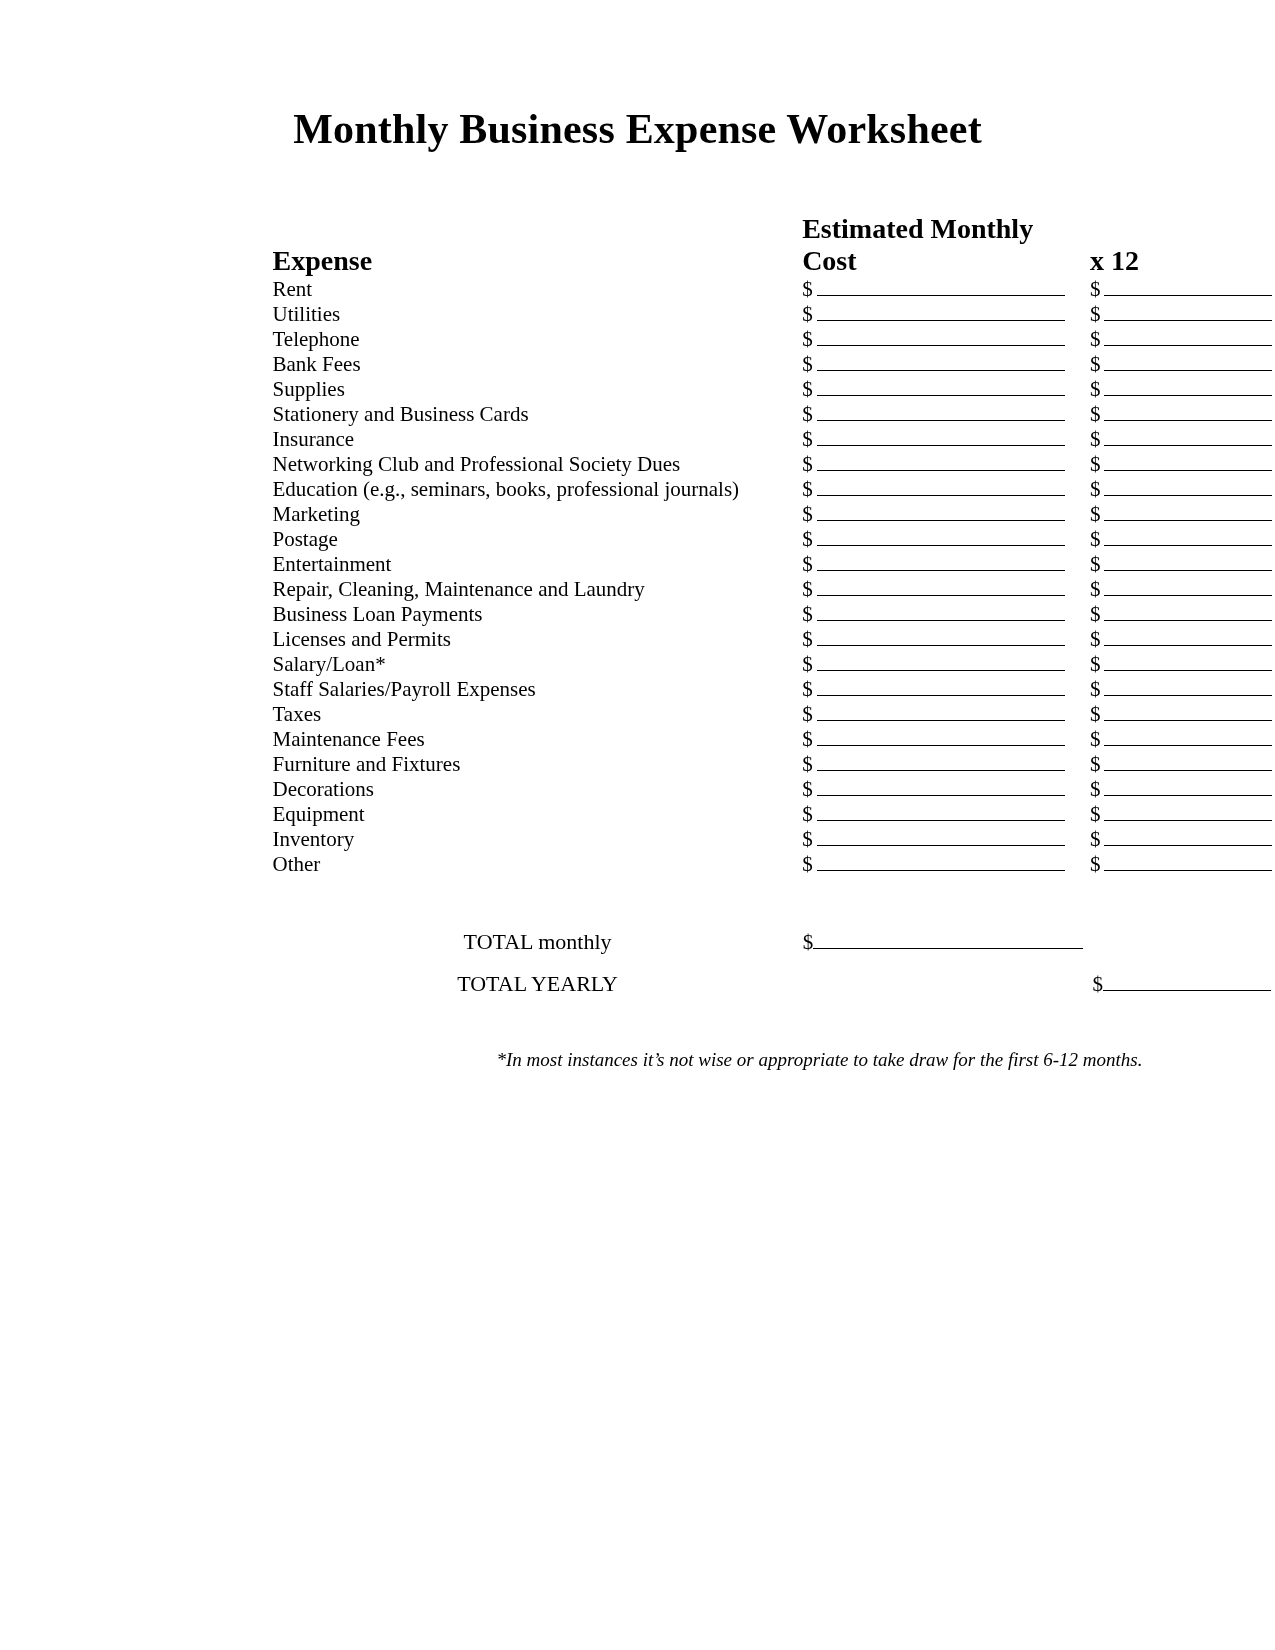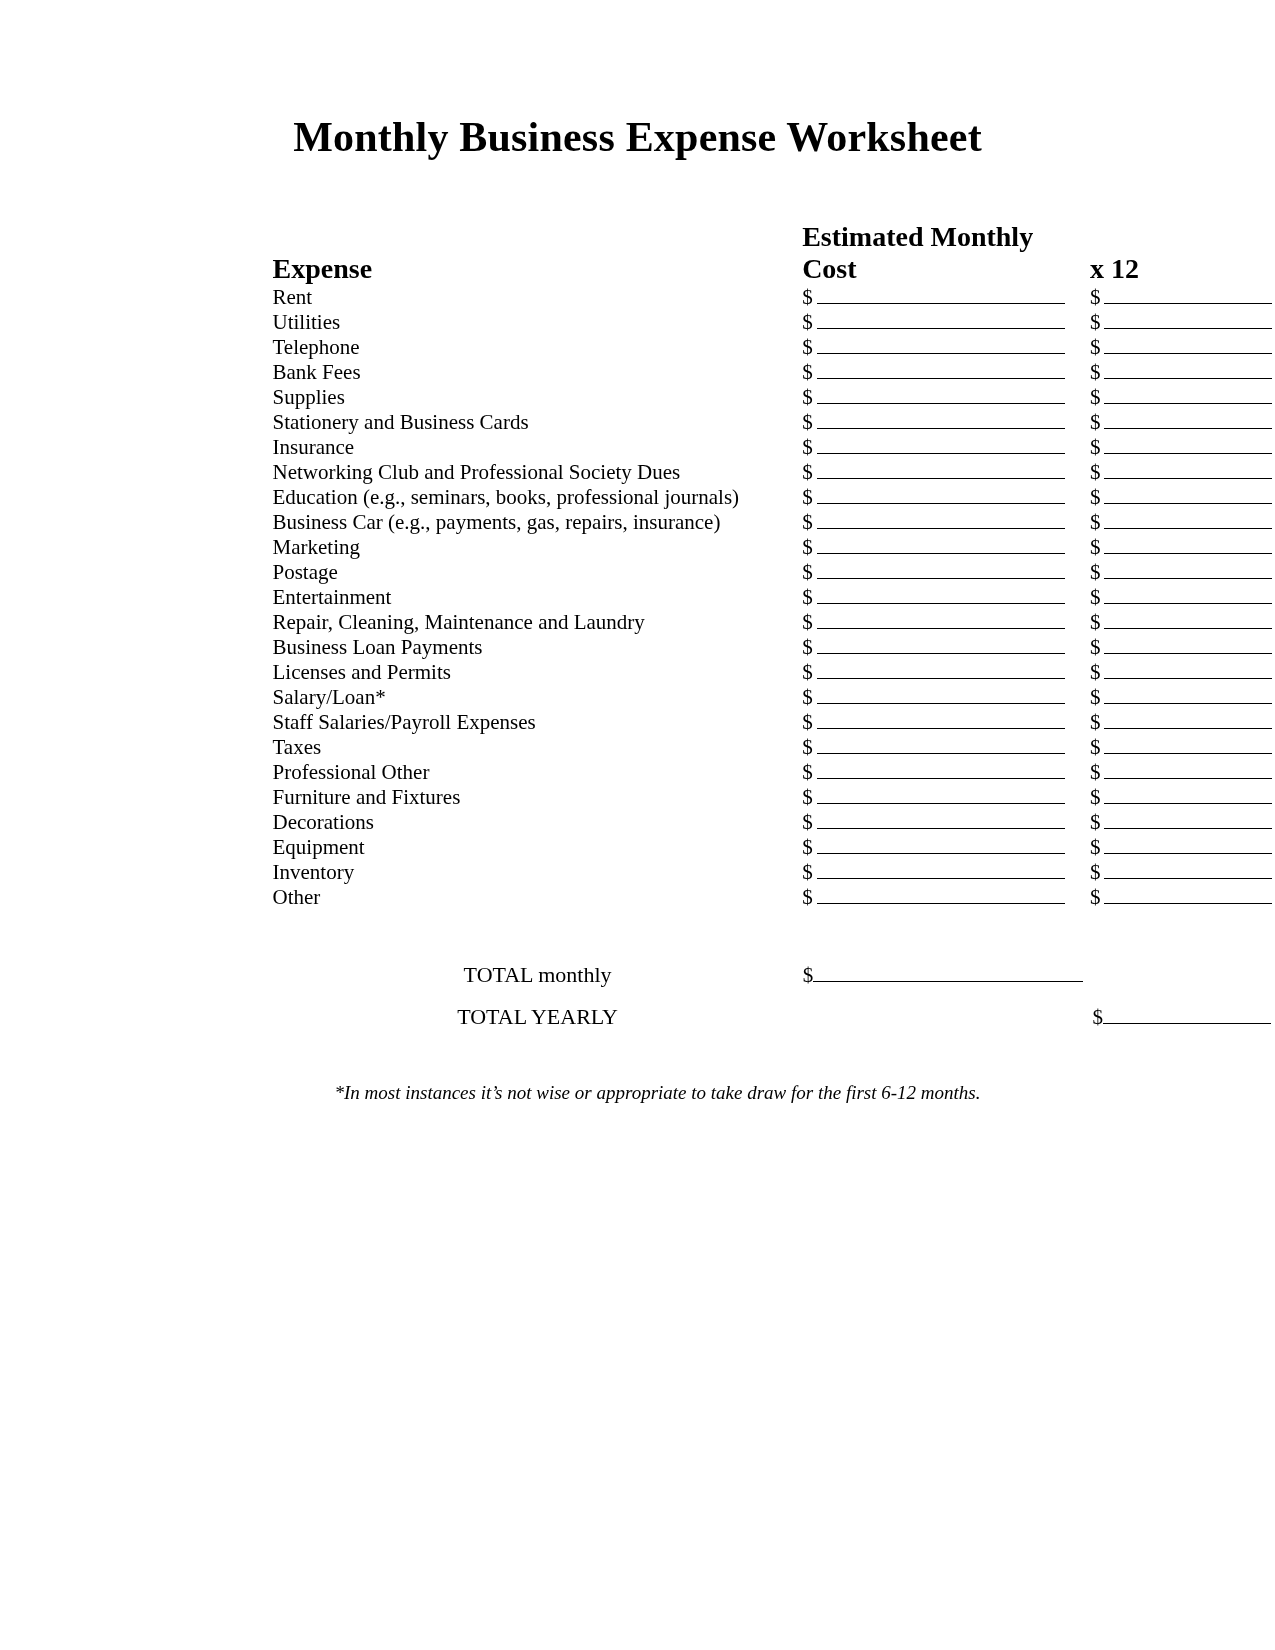--- a/index.html
+++ b/index.html
@@ -18,21 +18,21 @@
   .page {
     position: relative;
     width: 1275px;
     height: 1650px;
     box-sizing: border-box;
   }
   .title {
     text-align: center;
     font-size: 42px;
     font-weight: bold;
-    margin: 8px;
+    margin: 0;
     padding-top: 105px;
     letter-spacing: 0.2px;
   }
   .sheet {
     margin: 0 auto;
     width: 1010px;
     padding-left: 140px;
     box-sizing: border-box;
   }
   table.grid {
@@ -90,21 +90,21 @@
     text-align: center;
     padding-right: 22px;
     width: 535px;
     white-space: nowrap;
   }
   .total-label-bold { font-weight: normal; }
   .total-cost { width: 290px; font-size: 21px; white-space: nowrap; }
   .total-x12 { width: 180px; font-size: 21px; white-space: nowrap; }
 
   .footnote {
-    text-align: center;
+    text-align: right;
     font-style: italic;
     font-size: 19px;
     margin-top: 36px;
     width: 1010px;
     margin-left: auto;
     margin-right: auto;
     padding-left: 40px;
     box-sizing: border-box;
   }
 </style>
@@ -169,25 +169,20 @@
             <td class="expense-name">Networking Club and Professional Society Dues</td>
             <td class="money"><span class="dollar">$</span><span class="rule rule-long"></span></td>
             <td class="money"><span class="dollar">$</span><span class="rule rule-short"></span></td>
           </tr>
           <tr>
             <td class="expense-name">Education (e.g., seminars, books, professional journals)</td>
             <td class="money"><span class="dollar">$</span><span class="rule rule-long"></span></td>
             <td class="money"><span class="dollar">$</span><span class="rule rule-short"></span></td>
           </tr>
           <tr>
-            <td class="expense-name">Business Car (e.g., payments, gas, repairs, insurance)</td>
-            <td class="money"><span class="dollar">$</span><span class="rule rule-long"></span></td>
-            <td class="money"><span class="dollar">$</span><span class="rule rule-short"></span></td>
-          </tr>
-          <tr>
             <td class="expense-name">Marketing</td>
             <td class="money"><span class="dollar">$</span><span class="rule rule-long"></span></td>
             <td class="money"><span class="dollar">$</span><span class="rule rule-short"></span></td>
           </tr>
           <tr>
             <td class="expense-name">Postage</td>
             <td class="money"><span class="dollar">$</span><span class="rule rule-long"></span></td>
             <td class="money"><span class="dollar">$</span><span class="rule rule-short"></span></td>
           </tr>
           <tr>
@@ -219,21 +214,21 @@
             <td class="expense-name">Staff Salaries/Payroll Expenses</td>
             <td class="money"><span class="dollar">$</span><span class="rule rule-long"></span></td>
             <td class="money"><span class="dollar">$</span><span class="rule rule-short"></span></td>
           </tr>
           <tr>
             <td class="expense-name">Taxes</td>
             <td class="money"><span class="dollar">$</span><span class="rule rule-long"></span></td>
             <td class="money"><span class="dollar">$</span><span class="rule rule-short"></span></td>
           </tr>
           <tr>
-            <td class="expense-name">Professional Other</td>
+            <td class="expense-name">Maintenance Fees</td>
             <td class="money"><span class="dollar">$</span><span class="rule rule-long"></span></td>
             <td class="money"><span class="dollar">$</span><span class="rule rule-short"></span></td>
           </tr>
           <tr>
             <td class="expense-name">Furniture and Fixtures</td>
             <td class="money"><span class="dollar">$</span><span class="rule rule-long"></span></td>
             <td class="money"><span class="dollar">$</span><span class="rule rule-short"></span></td>
           </tr>
           <tr>
             <td class="expense-name">Decorations</td>

